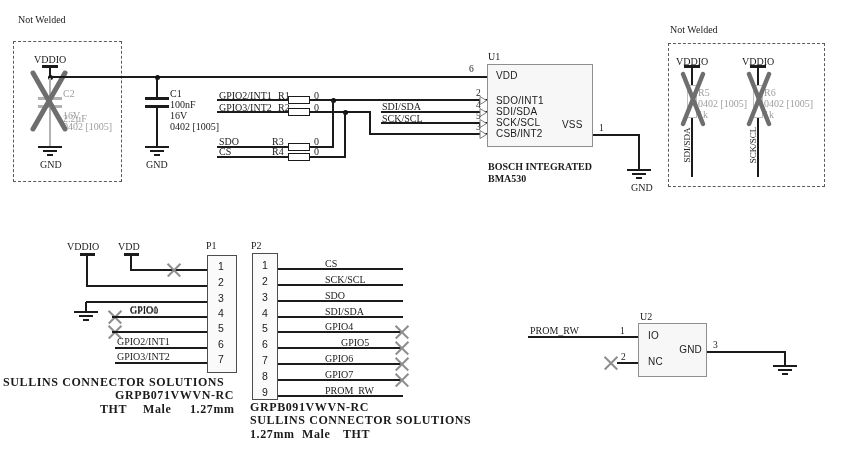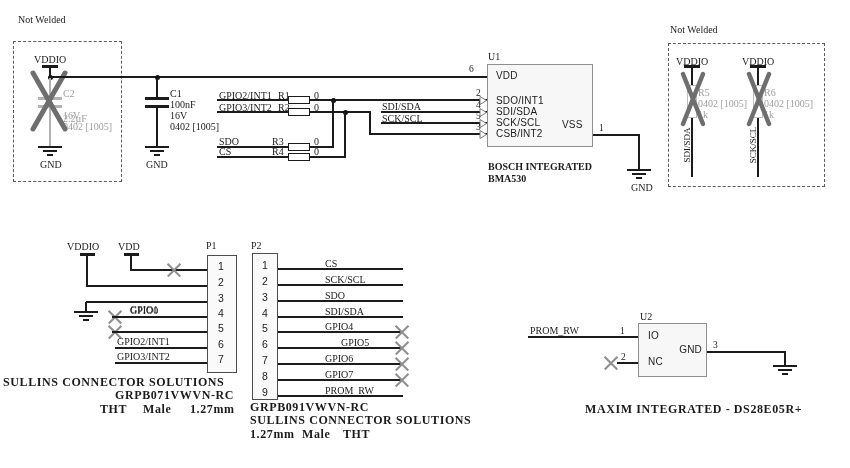--- a/index.html
+++ b/index.html
@@ -299,15 +299,14 @@
 
   <div class="t pinnum" style="left:713px;top:340px;">3</div>
   <div class="h" style="left:707px;top:351px;width:79px;"></div>
   <div class="v" style="left:784px;top:351px;height:14px;"></div>
   <div class="gnd" style="left:773px;top:365px;">
       <i></i>
       <i></i>
       <i></i>
     </div>
 
-  <div class="t big" style="left:585px;top:403px;">MAXIM INTEGRATED - DS28E05R+</div>
 
 </div>
 
 </body></html>

